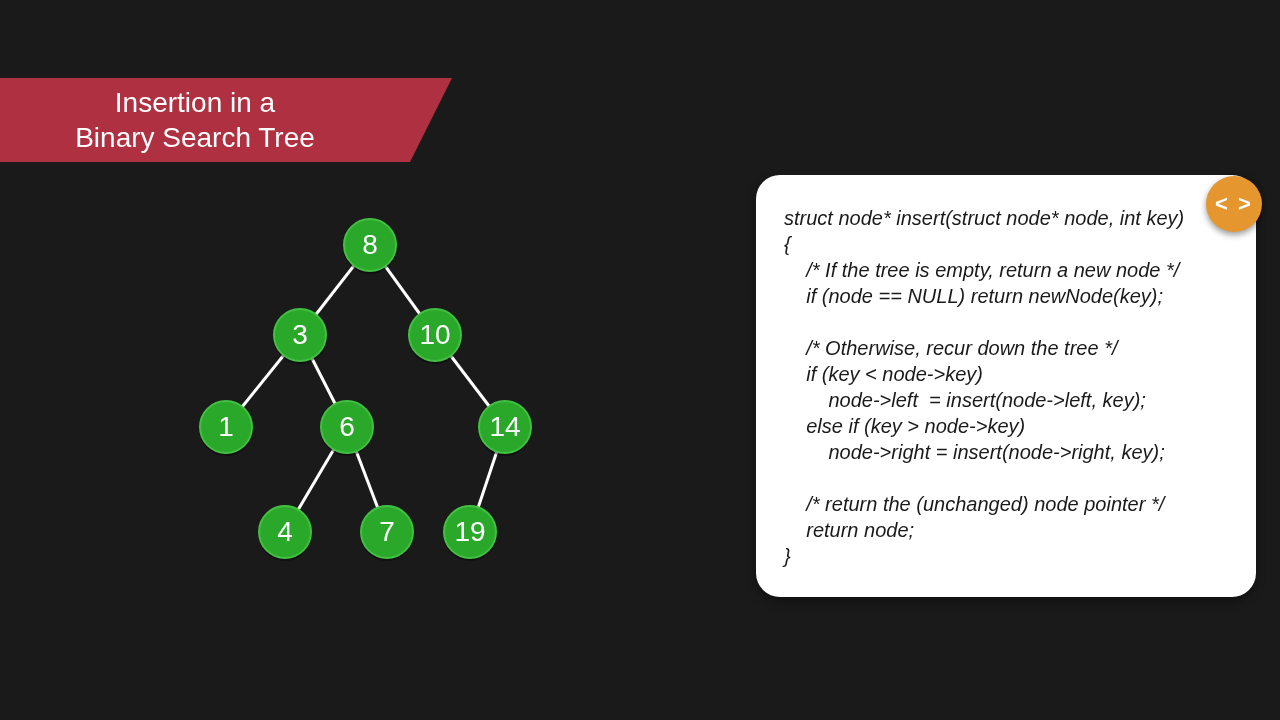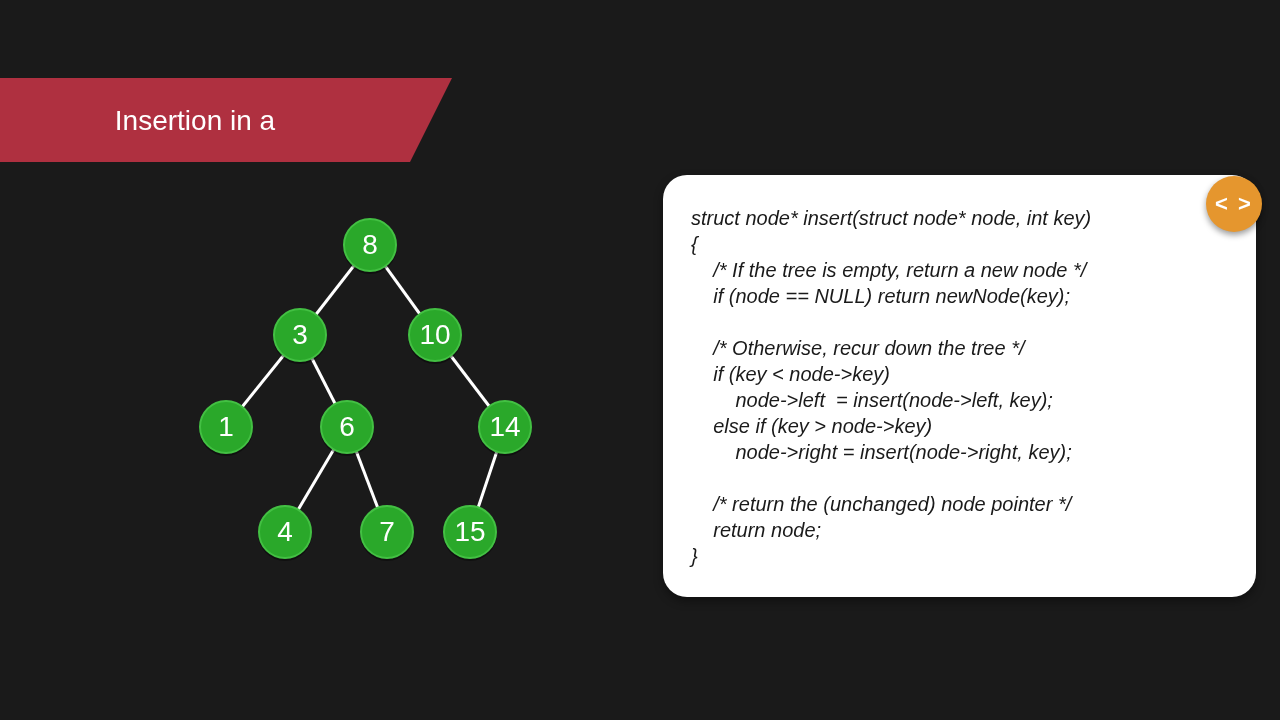--- a/index.html
+++ b/index.html
@@ -64,21 +64,21 @@
     font-size: 28px;
     font-weight: 400;
     box-shadow: 0 2px 0 rgba(0,0,0,0.4);
   }
 
   
   .code-box {
     position: absolute;
     right: 24px;
     top: 175px;
-    width: 593px;
+    width: 500px;
     background: #fff;
     border-radius: 24px;
     padding: 30px 28px 28px 28px;
     color: #1a1a1a;
     box-shadow: 0 4px 10px rgba(0,0,0,0.4);
   }
   .code-box pre {
     font-family: "Segoe UI", Arial, sans-serif;
     font-style: italic;
     font-size: 20px;
@@ -104,20 +104,21 @@
     letter-spacing: 2px;
     box-shadow: 0 3px 6px rgba(0,0,0,0.4);
     z-index: 2;
   }
 </style>
 </head>
 <body>
 
 <div class="title-banner">
   <div class="title-line1">Insertion in a</div>
+  <div class="title-line2">Binary Search Tree</div>
 </div>
 
 <div class="tree-area">
   <svg class="tree-svg" width="400" height="380">
       <line x1="190" y1="35" x2="120" y2="125" stroke="#ffffff" stroke-width="3"></line>
       <line x1="190" y1="35" x2="255" y2="125" stroke="#ffffff" stroke-width="3"></line>
       <line x1="120" y1="125" x2="46" y2="217" stroke="#ffffff" stroke-width="3"></line>
       <line x1="120" y1="125" x2="167" y2="217" stroke="#ffffff" stroke-width="3"></line>
       <line x1="255" y1="125" x2="325" y2="217" stroke="#ffffff" stroke-width="3"></line>
       <line x1="167" y1="217" x2="105" y2="322" stroke="#ffffff" stroke-width="3"></line>
@@ -142,21 +143,21 @@
     <div class="tnode" style="left: 298px; top: 190px; justify-content: center;">
       <span>14</span>
     </div>
     <div class="tnode" style="left: 78px; top: 295px;">
       <span>4</span>
     </div>
     <div class="tnode" style="left: 180px; top: 295px;">
       <span>7</span>
     </div>
     <div class="tnode" style="left: 263px; top: 295px;">
-      <span>15</span>
+      <span>19</span>
     </div>
   </div>
 
 <div class="code-box">
   <pre>struct node* insert(struct node* node, int key)
 {
     /* If the tree is empty, return a new node */
     if (node == NULL) return newNode(key);
 
     /* Otherwise, recur down the tree */

